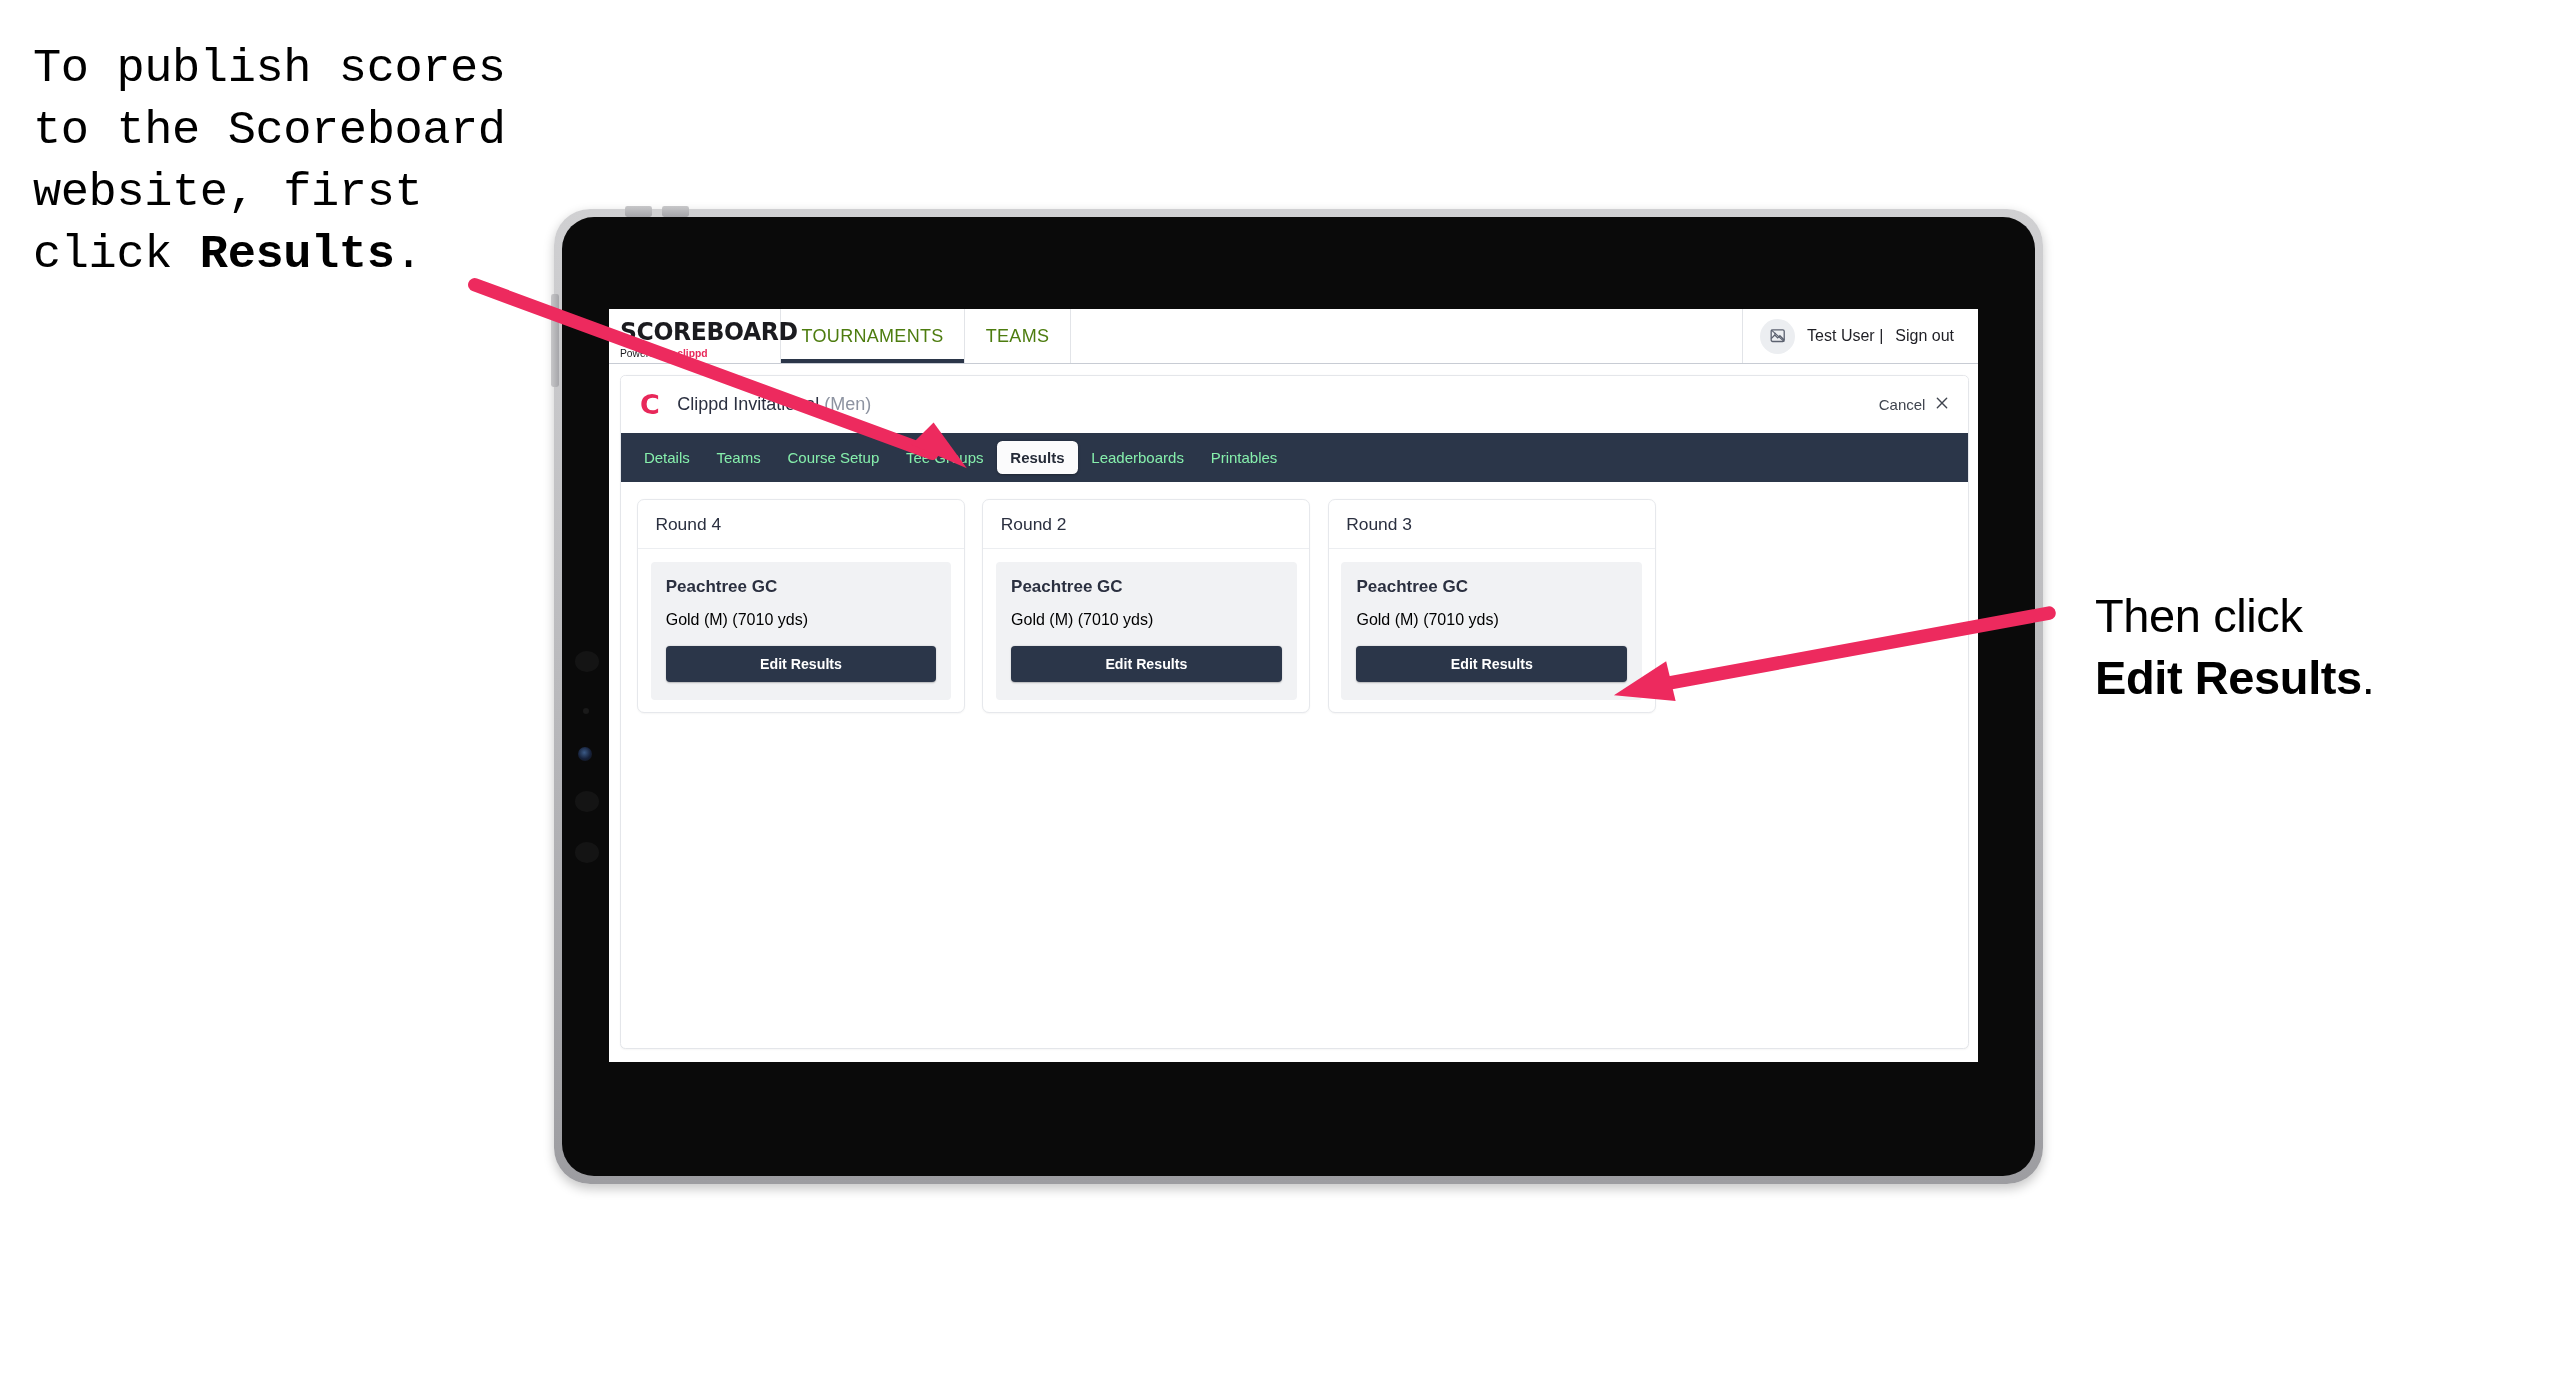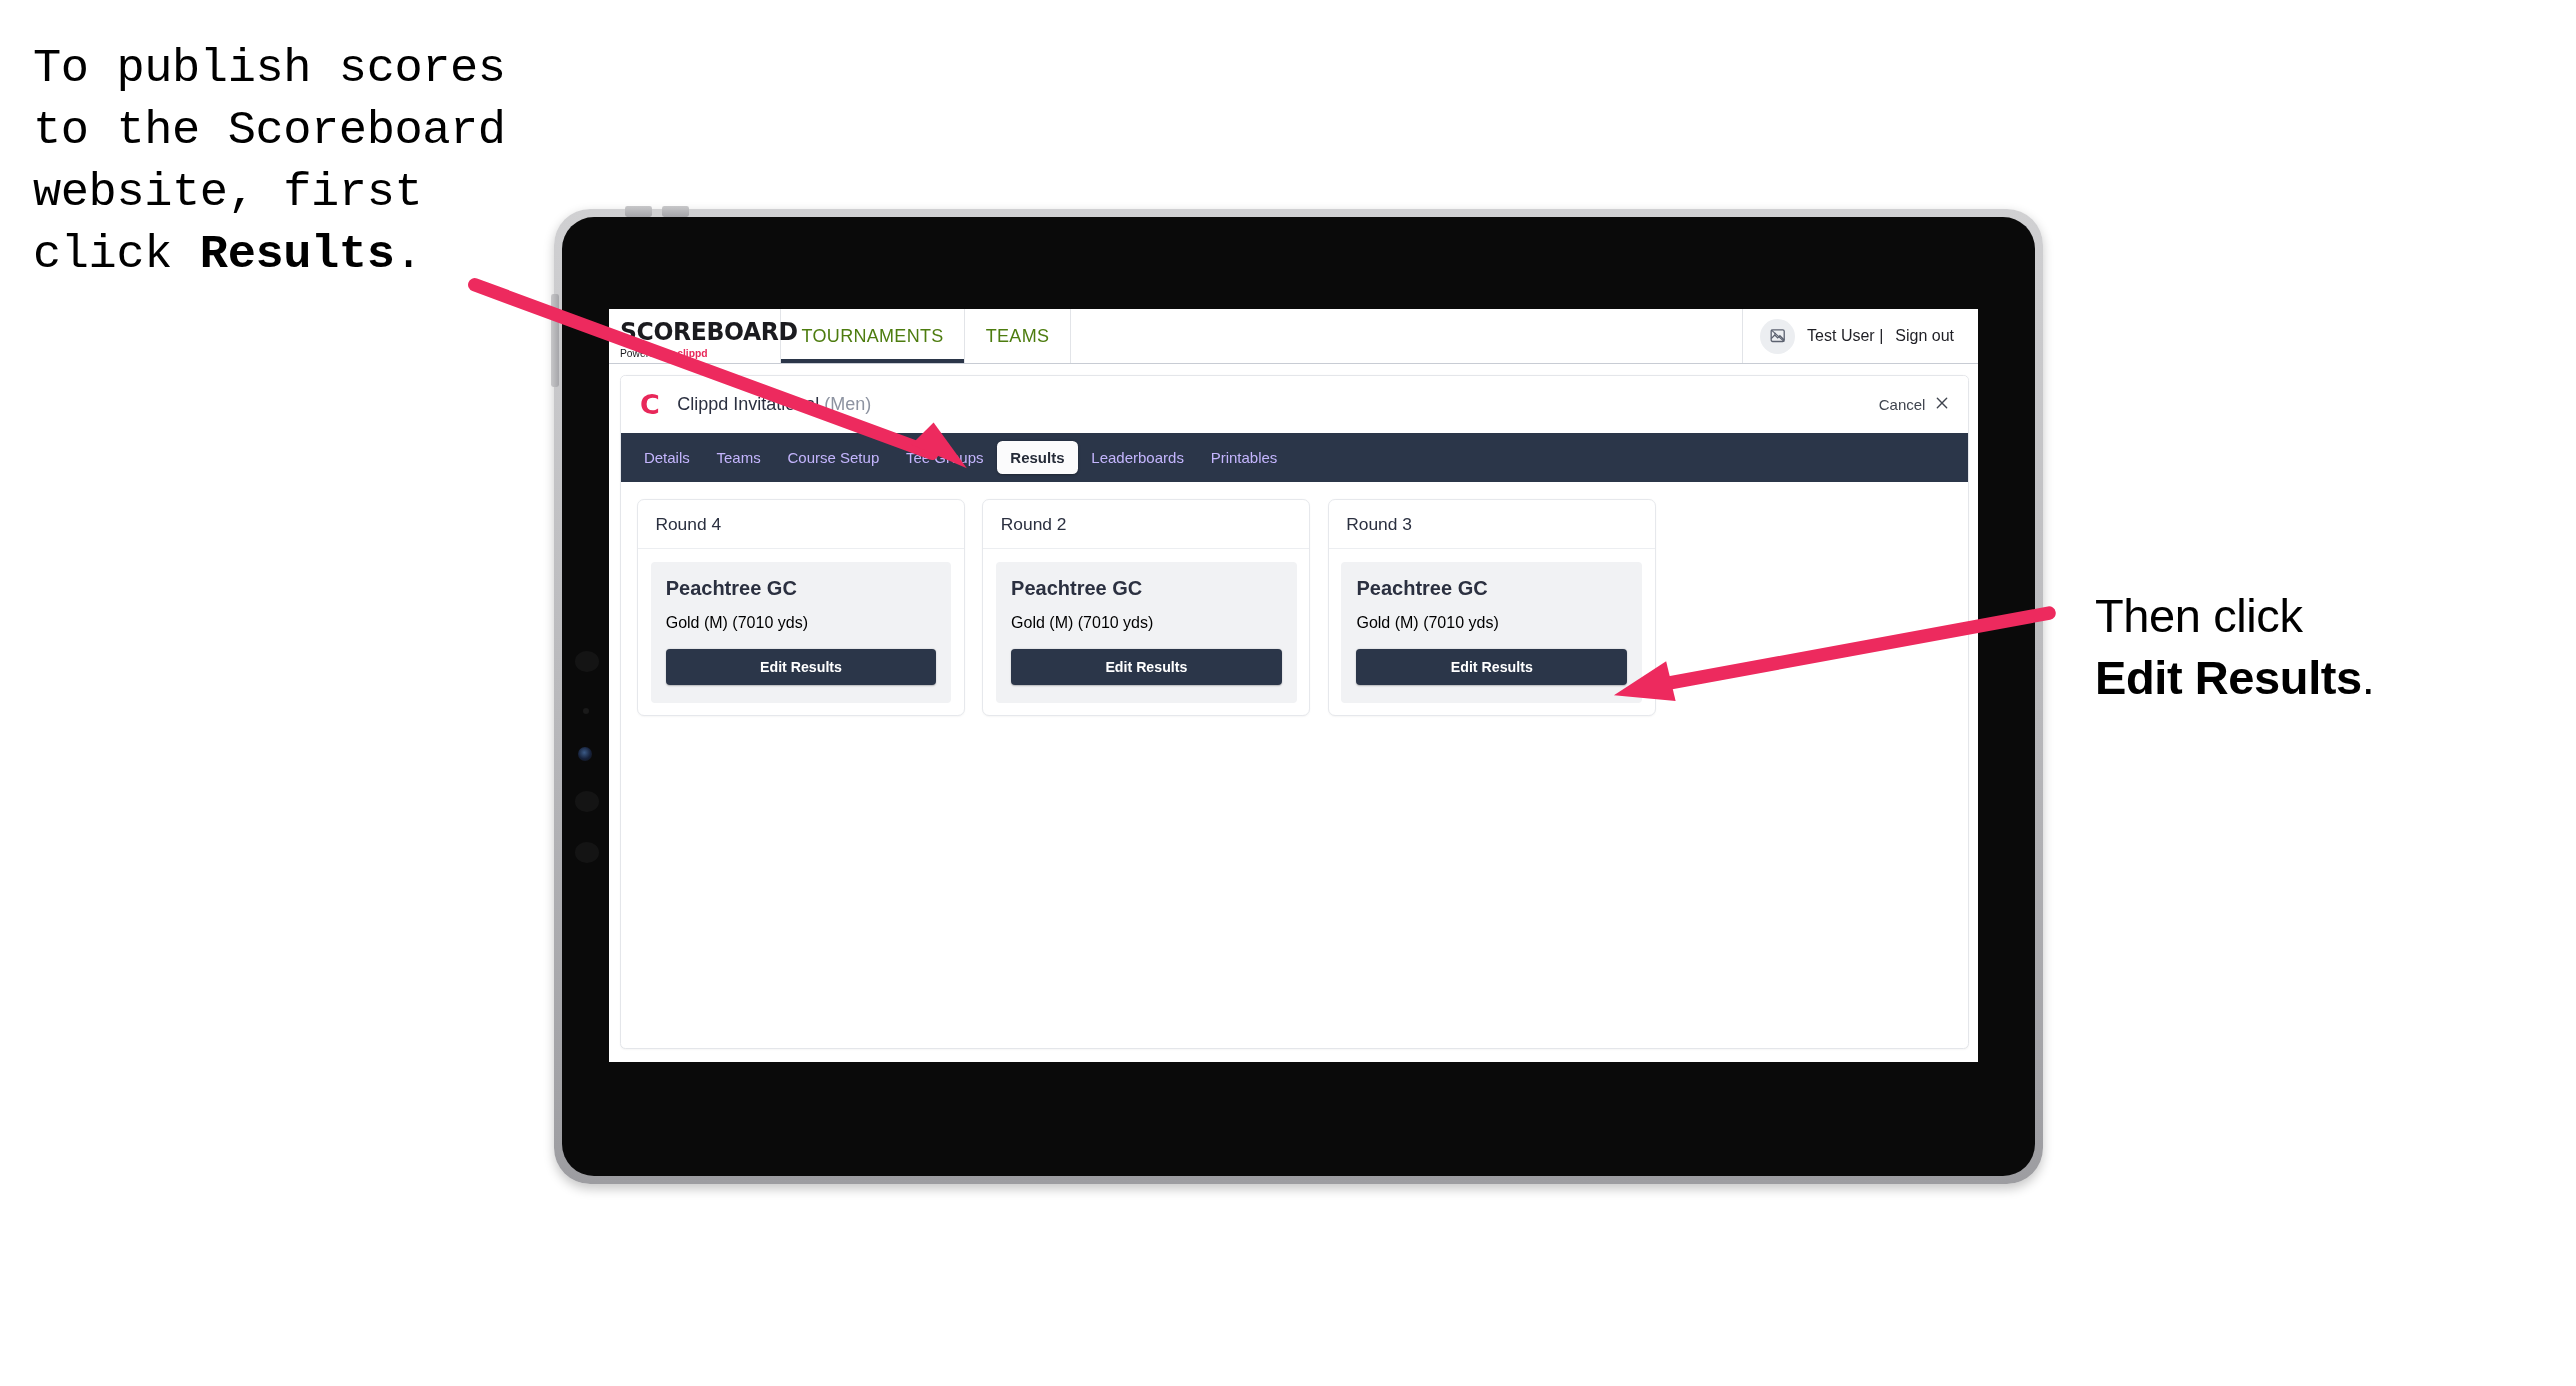--- a/index.html
+++ b/index.html
@@ -166,21 +166,21 @@
 
   
   #nav-strip {
     height: 49px;
     background: #2b3649;
     display: flex; align-items: center;
     padding: 0 9.5px;
   }
   .nav-tab {
     font-size: 15px;
-    color: #c4b5fd;
+    color: #86efac;
     padding: 8px 13.4px;
     border-radius: 5.5px;
     cursor: pointer;
     white-space: nowrap;
   }
   .nav-tab.active {
     background: #fbfbfc;
     color: #252b38;
     font-weight: 700;
     box-shadow: 0 0.8px 2.4px rgba(0,0,0,0.3);
@@ -203,21 +203,21 @@
     font-size: 17.4px;
     color: #2b3040;
     border-bottom: 0.8px solid #eceef1;
   }
   .round-body { padding: 12.7px; }
   .course-box {
     background: #f1f2f4;
     border-radius: 4px;
     padding: 15px 15px 17.4px 15px;
   }
-  .course-name { font-size: 20px; font-weight: 700; color: #2b3040; }
+  .course-name { font-size: 17px; font-weight: 700; color: #2b3040; }
   .course-tee  { font-size: 16px; color: #000000; margin-top: 14px; }
   .edit-btn {
     display: block; width: 100%;
     margin-top: 16.6px;
     background: #2b3649;
     color: #ffffff;
     border: none;
     border-radius: 4px;
     padding: 10.3px 0;
     font-size: 14.2px;

